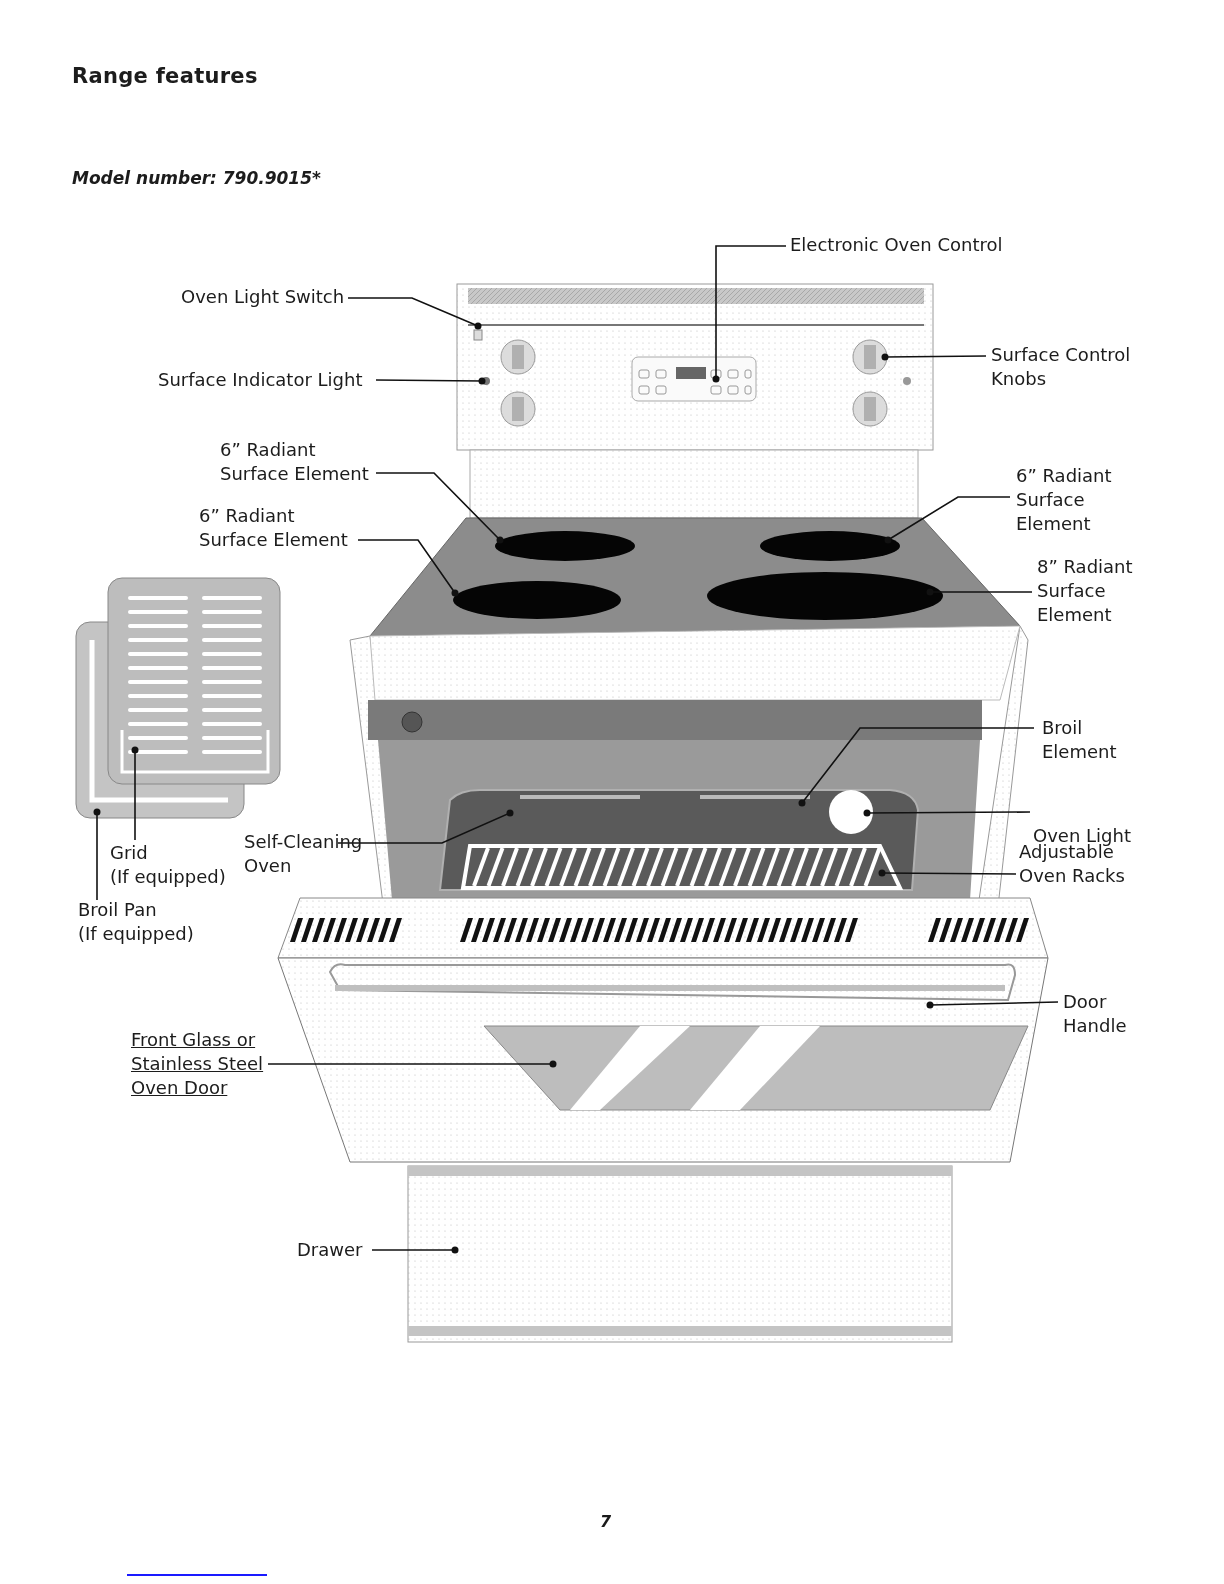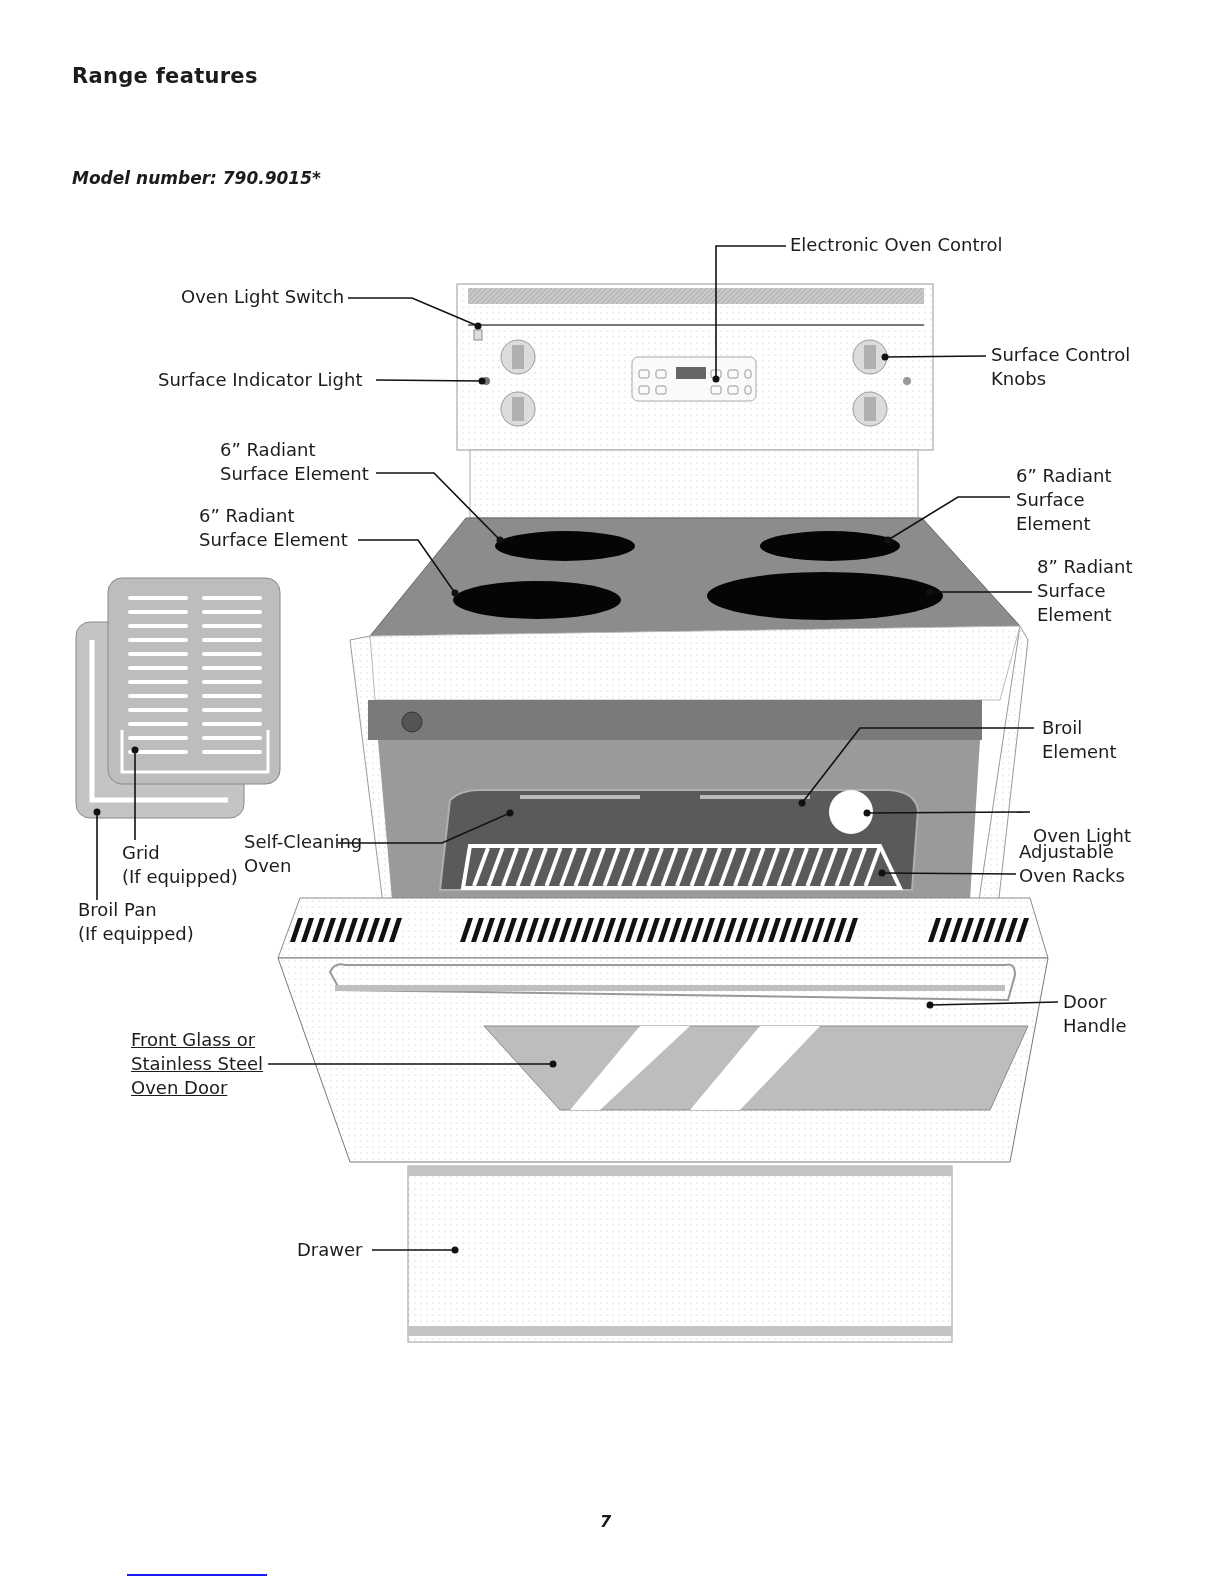--- a/index.html
+++ b/index.html
@@ -312,21 +312,21 @@
 <div class="label" style="left:1033px; top:800px;margin-top:24px;">Oven Light</div>
 <div class="label" style="left:1019px; top:840px;">
   <div>Adjustable</div>
   <div>Oven Racks</div>
 </div>
 
 <div class="label" style="left:244px; top:830px;">
   <div>Self-Cleaning</div>
   <div>Oven</div>
 </div>
-<div class="label" style="left:110px; top:841px;margin-left:12px;">
+<div class="label" style="left:110px; top:841px;">
   <div>Grid</div>
   <div>(If equipped)</div>
 </div>
 <div class="label" style="left:78px; top:898px;">
   <div>Broil Pan</div>
   <div>(If equipped)</div>
 </div>
 
 <div class="label" style="left:1063px; top:990px;">
   <div>Door</div>

